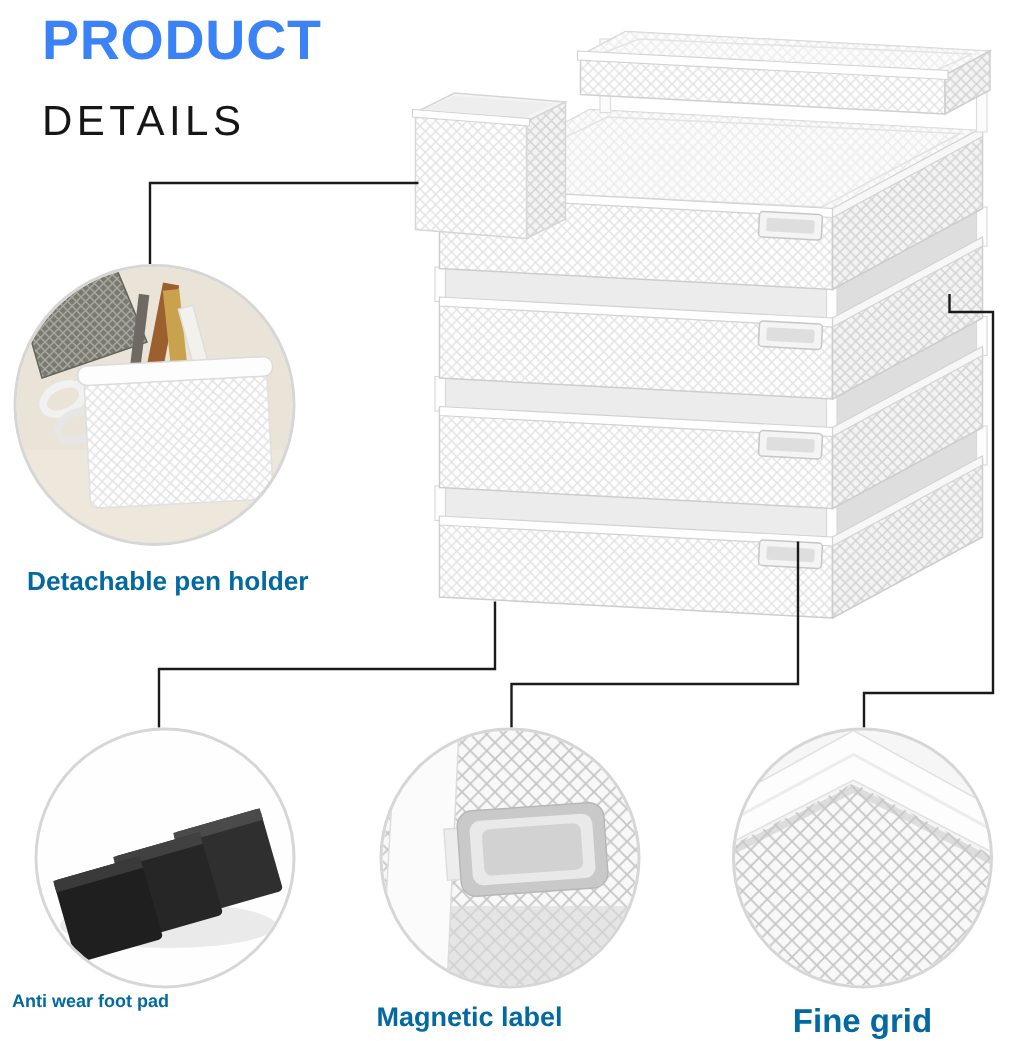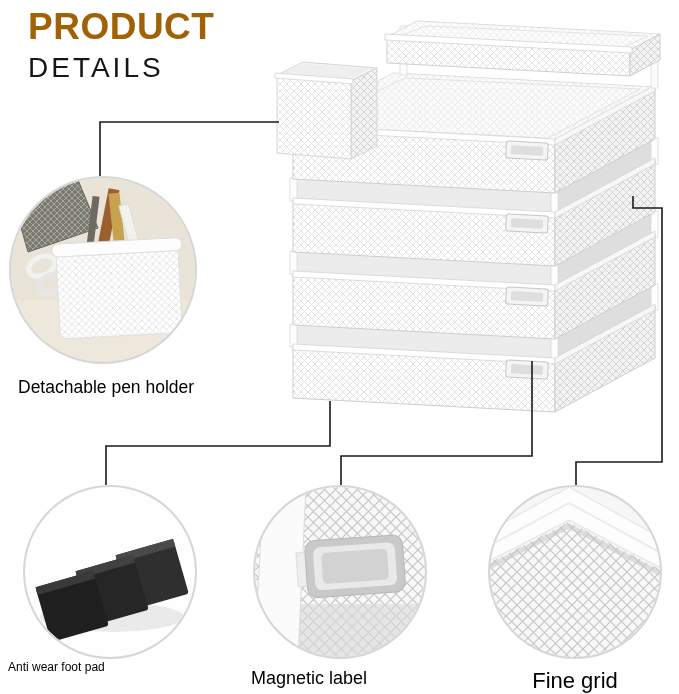--- a/index.html
+++ b/index.html
@@ -1,23 +1,23 @@
 <!DOCTYPE html>
 <html><head>
 <meta charset="utf-8">
 <style>
   * { margin:0; padding:0; box-sizing:border-box; }
   html,body { background:#ffffff; }
   body { font-family:"Liberation Sans", sans-serif; }
   .canvas { position:relative; width:679px; height:694px; background:#fff; overflow:hidden; }
   .art { position:absolute; left:0; top:0; }
   .header { position:absolute; left:28px; top:8px; z-index:2; }
-  .title { font-size:37px; font-weight:800; color:#a16207; letter-spacing:0.5px; line-height:1.05; }
-  .subtitle { font-size:28px; font-weight:500; color:#161616; letter-spacing:3px; margin-top:5px; }
-  .caption { position:absolute; color:#000000; font-weight:400; z-index:2; white-space:nowrap; }
+  .title { font-size:37px; font-weight:800; color:#3b82f6; letter-spacing:0.5px; line-height:1.05; }
+  .subtitle { font-size:28px; font-weight:500; color:#161616; letter-spacing:3px; margin-top:18px; }
+  .caption { position:absolute; color:#0369a1; font-weight:700; z-index:2; white-space:nowrap; }
   .caption-pen  { left:18px;  top:377px; font-size:17.5px; }
   .caption-foot { left:8px;   top:660px; width:210px; text-align:left; font-size:12px; }
   .caption-label{ left:251px; top:668px; width:180px; font-size:18px; }
   .caption-grid { left:493px; top:668px; width:164px; text-align:center; font-size:22px; }
 </style>
 </head>
 <body>
 
 <div class="canvas">
 

